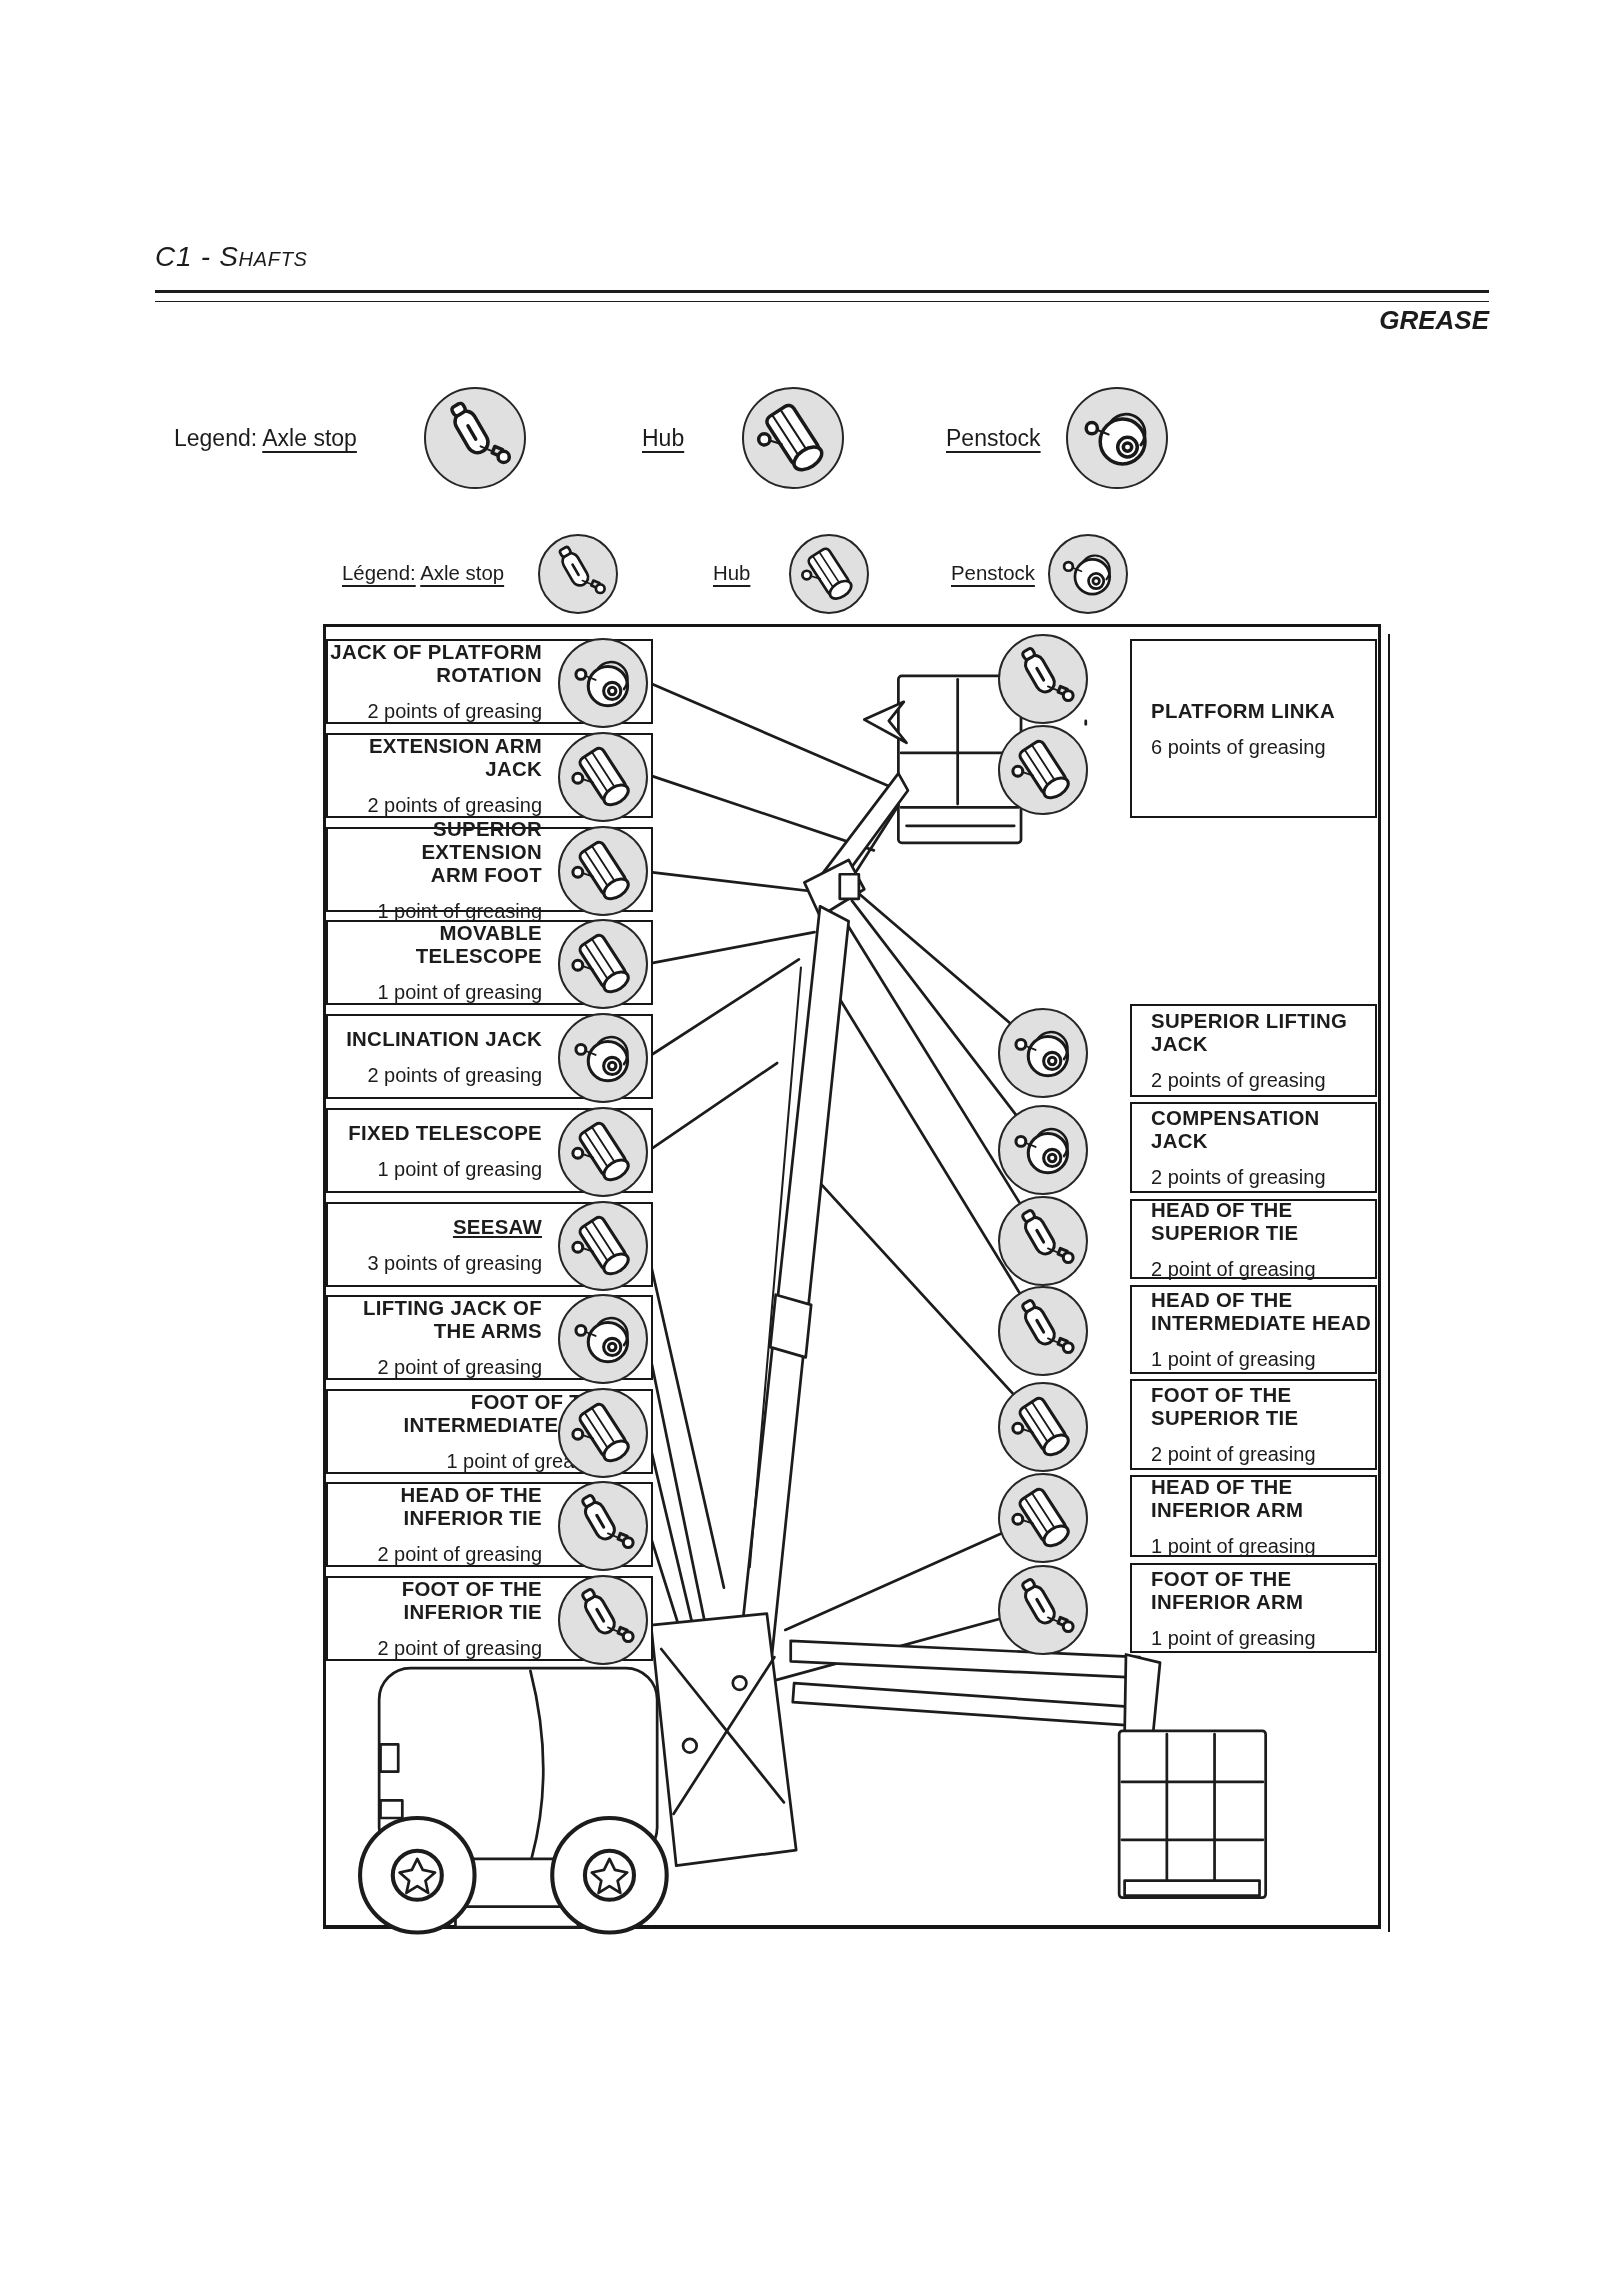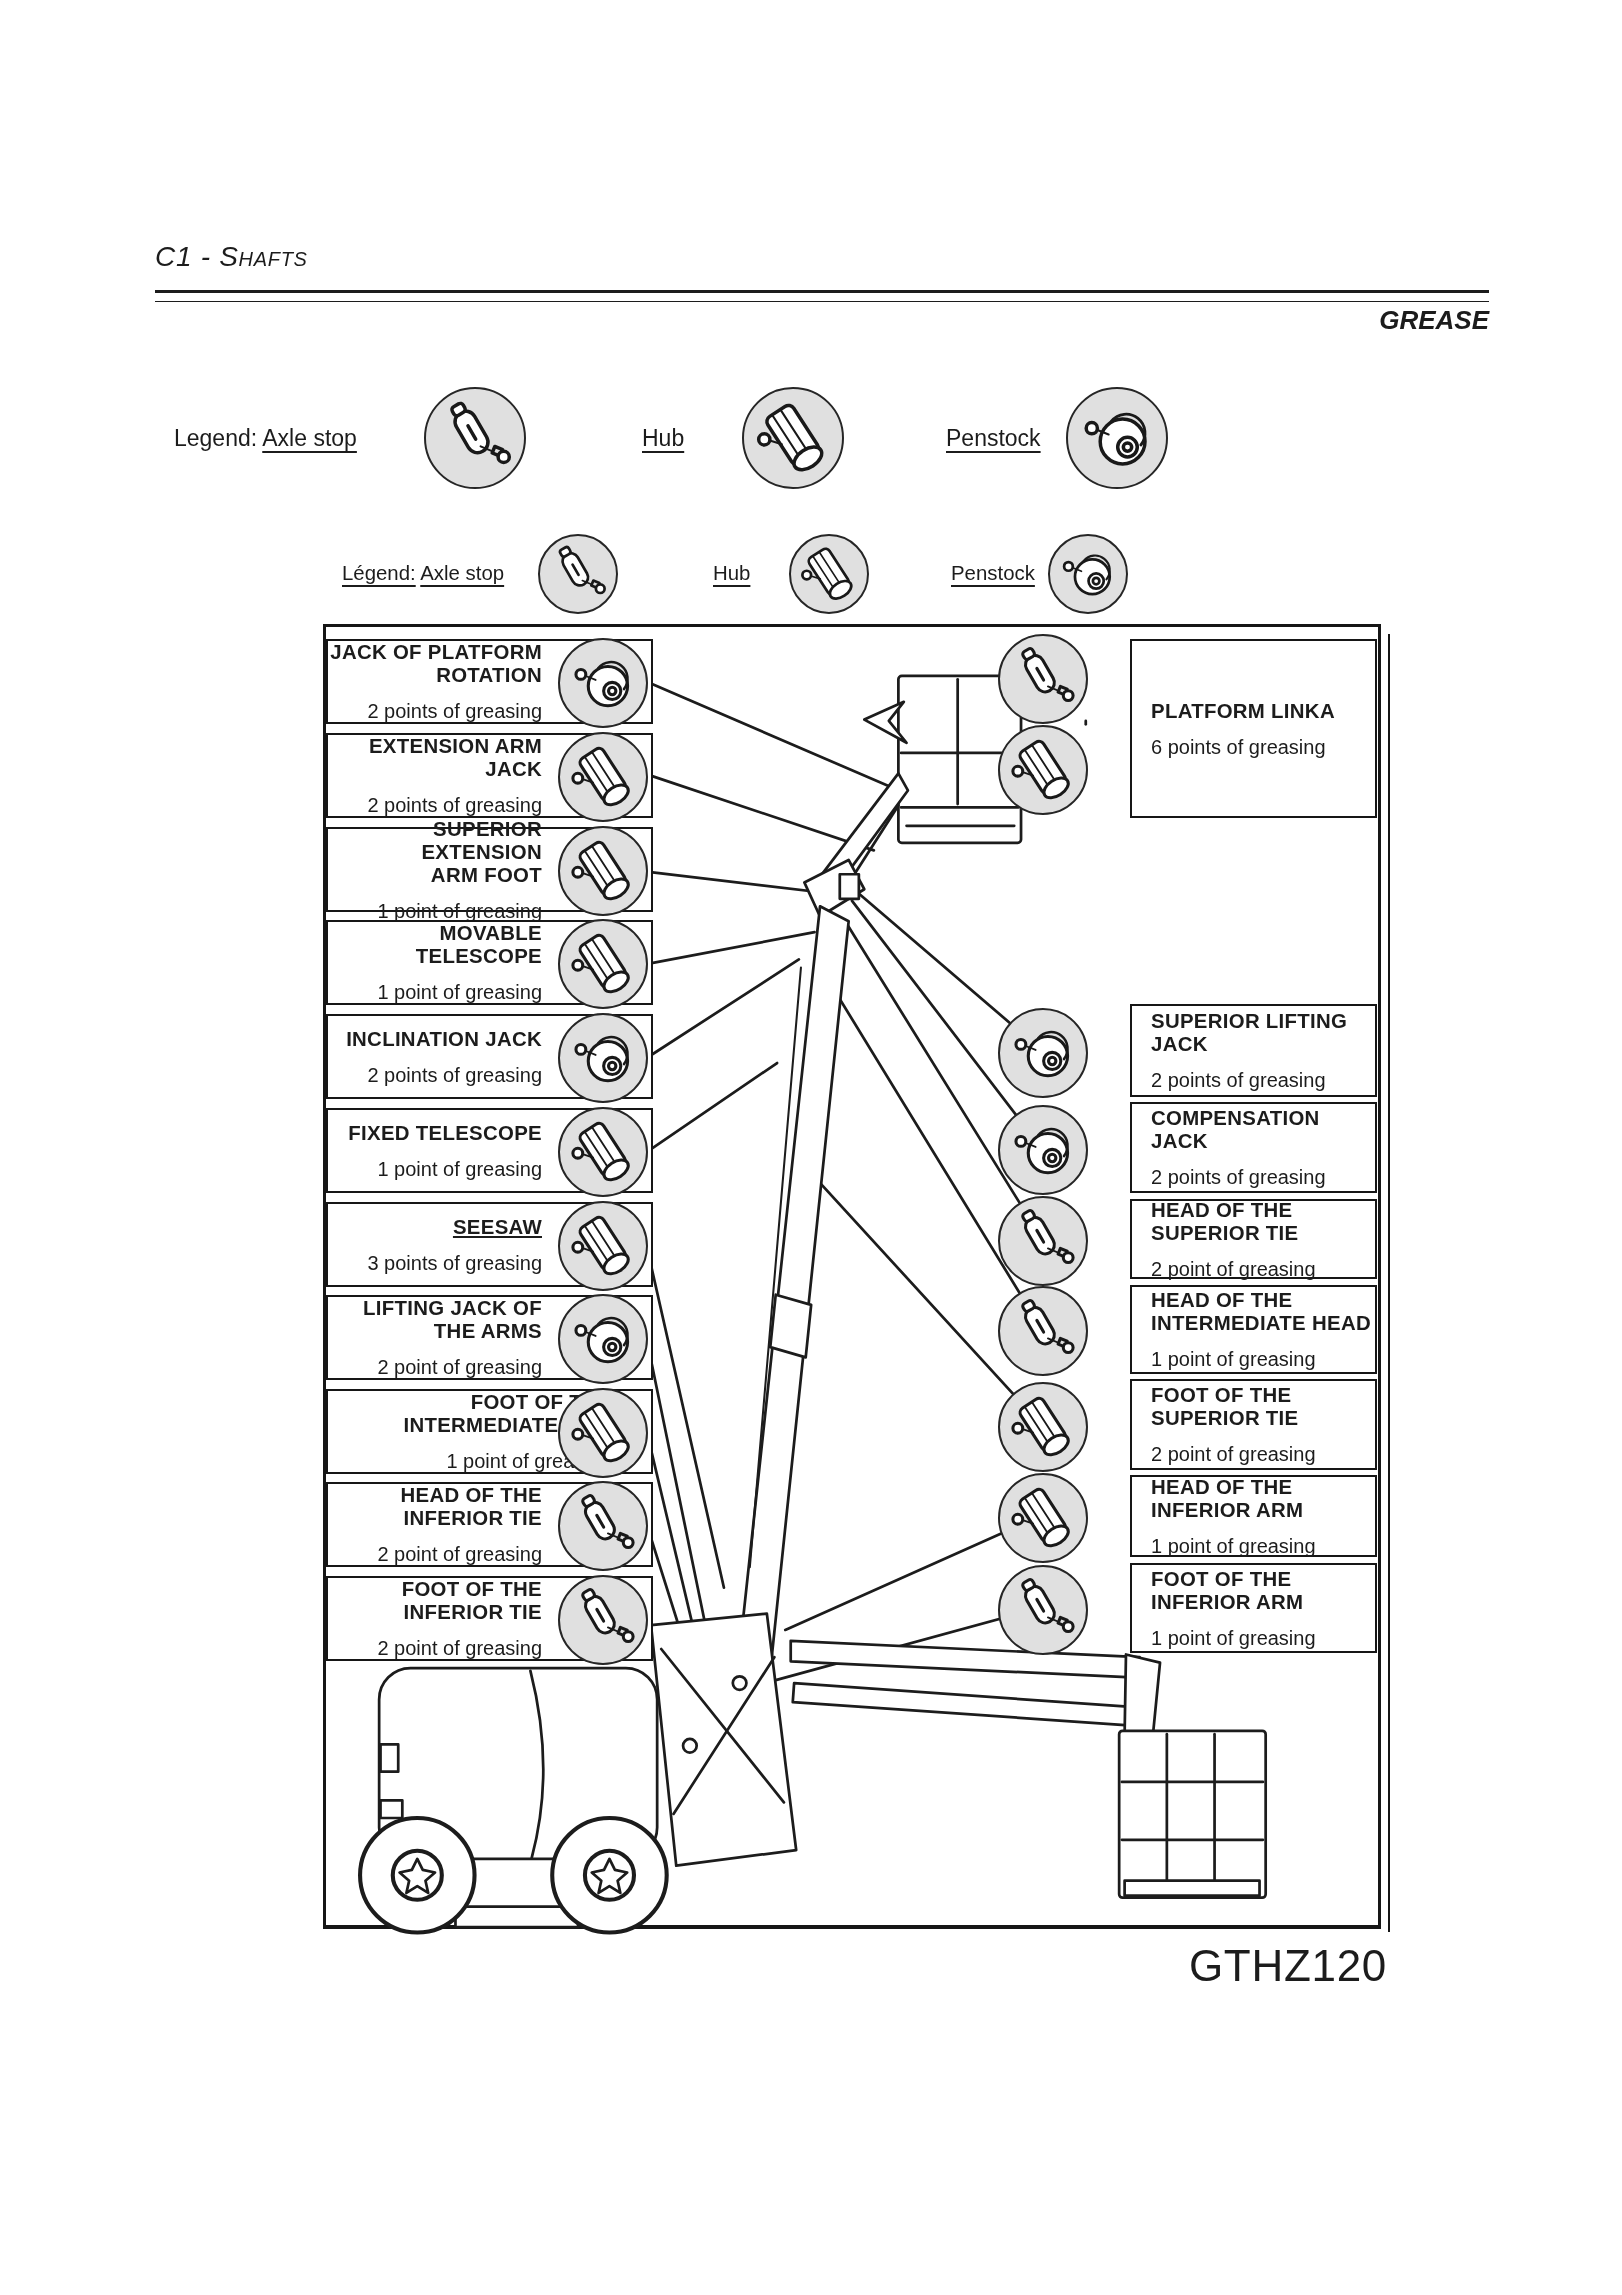--- a/index.html
+++ b/index.html
@@ -551,15 +551,14 @@
               <line x1="0" y1="-20" x2="0" y2="2"></line>
             </g>
             <line x1="8" y1="12" x2="32" y2="22" stroke-width="3"></line>
             <rect x="26" y="14" width="12" height="10" fill="#e0e0e0" transform="rotate(22 32 19)"></rect>
             <circle cx="41" cy="27" r="8" fill="#fff"></circle>
           </svg>
         </div>
       </div>
     </div>
 
-  <div class="abs" id="model-code">GTHZ120</div>
 </div>
 
 
 </body></html>

